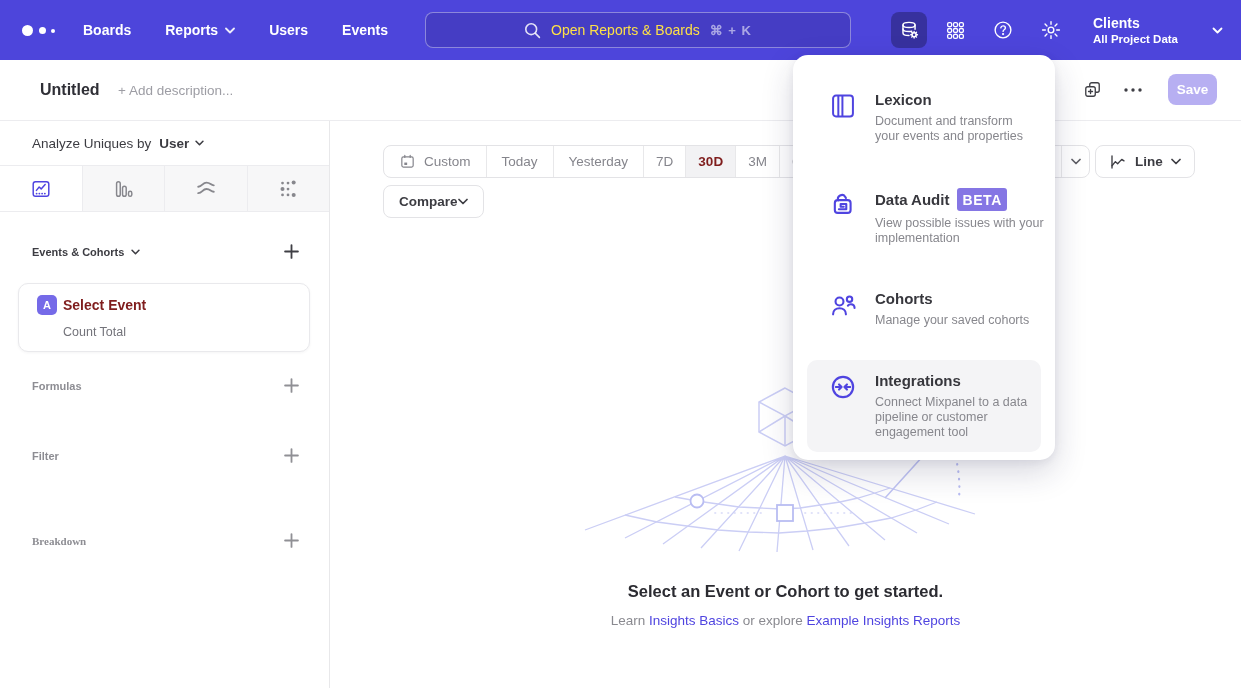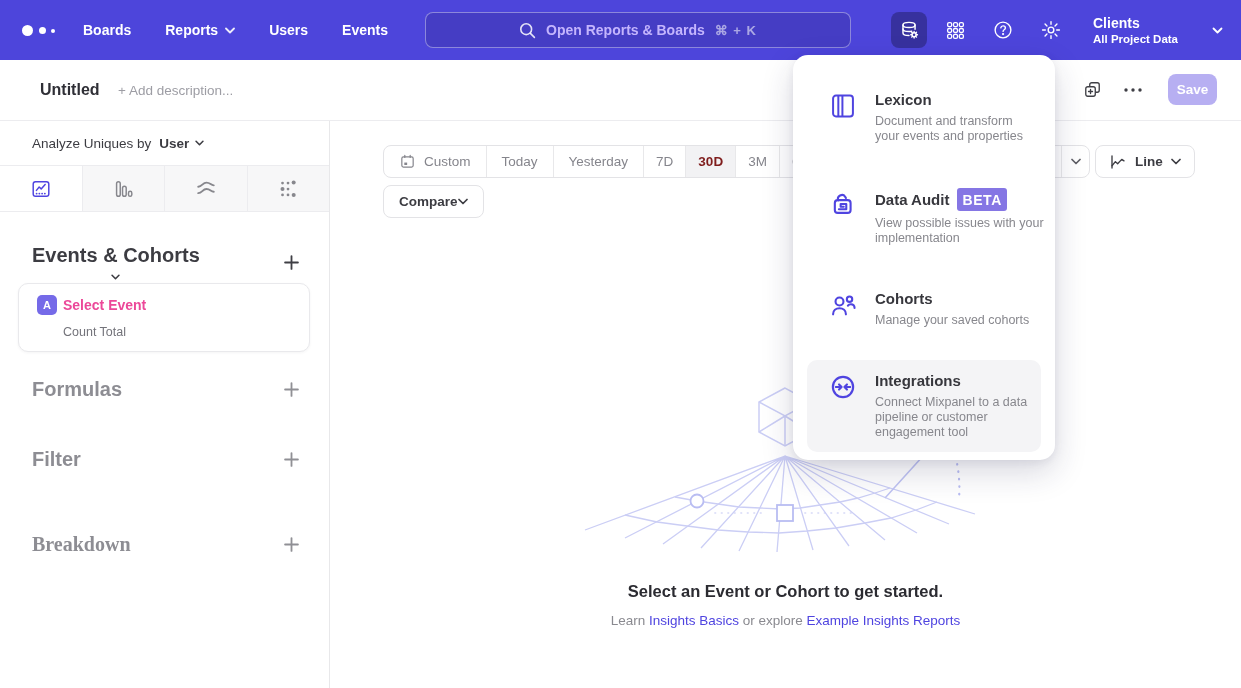--- a/index.html
+++ b/index.html
@@ -11,21 +11,21 @@
   .logo { position:absolute; left:22px; top:0; height:60px; width:40px; display:flex; align-items:center; }
   .logo i { display:block; border-radius:50%; background:#fff; }
   .logo .d1{ width:11px; height:11px; }
   .logo .d2{ width:7px; height:7px; margin-left:6px; }
   .logo .d3{ width:4px; height:4px; margin-left:5px; margin-top:2px; }
   .nav-items { position:absolute; left:83px; top:0; height:60px; display:flex; align-items:center; gap:34px; }
   .nav-item { color:#fff; font-size:14px; font-weight:700; display:flex; align-items:center; gap:7px; cursor:pointer; }
   .nav-item svg { opacity:.9; }
   .nav-search { position:absolute; left:425px; top:12px; width:426px; height:36px; border:1px solid rgba(255,255,255,.38); background:rgba(0,0,0,.10); border-radius:8px; display:flex; align-items:center; justify-content:center; gap:10px; cursor:pointer; }
   .nav-search .q { color:rgba(255,255,255,.85); }
-  .nav-search .ph { color:#c4b5fd; font-size:14px; font-weight:700;text-align:center; }
+  .nav-search .ph { color:#fde047; font-size:14px; font-weight:400;text-align:center; }
   .nav-search .sc { color:rgba(255,255,255,.55); font-size:13px; font-weight:600; letter-spacing:1px; }
   .nav-right { position:absolute; right:0; top:0; height:60px; display:flex; align-items:center; }
   .nav-icon-btn { width:36px; height:36px; border-radius:8px; display:flex; align-items:center; justify-content:center; color:#fff; cursor:pointer; }
   .nav-icon-btn.active { background:rgba(0,0,0,.28); }
   .proj { margin-left:24px; margin-right:14px; color:#fff; cursor:pointer; }
   .proj .org { font-size:14px; font-weight:700; line-height:17px; }
   .proj .pn { font-size:11.5px; font-weight:700; line-height:14px; }
   .proj-wrap { display:flex; align-items:center; gap:20px; margin-right:18px; }
 
   
@@ -39,27 +39,27 @@
   
   .sidebar { position:absolute; left:0; top:121px; width:330px; height:567px; background:#fff; border-right:1px solid #e8e8ea;text-align:right; }
   .analyze-row { height:45px; border-bottom:1px solid #ececef; display:flex; align-items:center; padding-left:32px; gap:6px; font-size:13.5px; color:#3c3c42; }
   .analyze-row b { font-weight:700; margin-left:2px; cursor:pointer; }
   .chev-dark { color:#3c3c42; }
   .tabs-row { height:46px; border-bottom:1px solid #ececef; display:flex; }
   .ctab { flex:1; display:flex; align-items:center; justify-content:center; background:#f7f7f8; border-left:1px solid #ececef; color:#87878d; cursor:pointer; }
   .ctab:first-child { border-left:none; }
   .ctab.sel { background:#fff; color:#4f44e0; }
   .side-section-head { position:absolute; left:32px; right:30px; display:flex; align-items:center; justify-content:space-between; }
-  .ssh-label { font-size:20px; font-weight:700; color:#3c3c42; display:flex; align-items:center; gap:7px; cursor:pointer;flex-direction:column; }
+  .ssh-label { font-size:11px; font-weight:700; color:#3c3c42; display:flex; align-items:center; gap:7px; cursor:pointer; }
   .ssh-label.gray { color:#8d8d93; }
   .plus-btn { color:#3f3f45; cursor:pointer; display:flex; }
   .plus-btn.gray { color:#909095; }
   .event-card { position:absolute; left:18px; top:162px; width:292px; height:69px; background:#fff; border:1px solid #e9e9ec; border-radius:10px; box-shadow:0 1px 3px rgba(30,30,60,.05); cursor:pointer; }
   .abadge { position:absolute; left:18px; top:11px; width:20px; height:20px; border-radius:5px; background:#756ae8; color:#fff; font-size:11px; font-weight:700; display:flex; align-items:center; justify-content:center; }
-  .ec-title { position:absolute; left:44px; top:13px; font-size:14px; font-weight:600; color:#ec4899; }
+  .ec-title { position:absolute; left:44px; top:13px; font-size:14px; font-weight:600; color:#7f1d1d; }
   .ec-sub { position:absolute; left:44px; top:41px; font-size:12.5px; color:#73737a; }
 
   
   .main { position:absolute; left:330px; top:121px; width:911px; height:567px; background:#fff; }
   .datebar { position:absolute; left:53px; top:24px; width:707px; height:33px; border:1px solid #e3e3e6; border-radius:8px; background:#fff; display:flex; align-items:stretch; overflow:hidden; }
   .dseg { display:flex; align-items:center; justify-content:center; gap:8px; padding:0 15px; font-size:13.5px; color:#85858c; border-left:1px solid #e8e8ea; cursor:pointer; white-space:nowrap; }
   .dseg:first-child { border-left:none; color:#85858c; }
   .dseg.sel { background:#f2f2f4; color:#7f1d1d; font-weight:700; }
   .dspacer { flex:1; }
   .dmore { width:28px; display:flex; align-items:center; justify-content:center; border-left:1px solid #e8e8ea; color:#5f5f66; cursor:pointer; }

